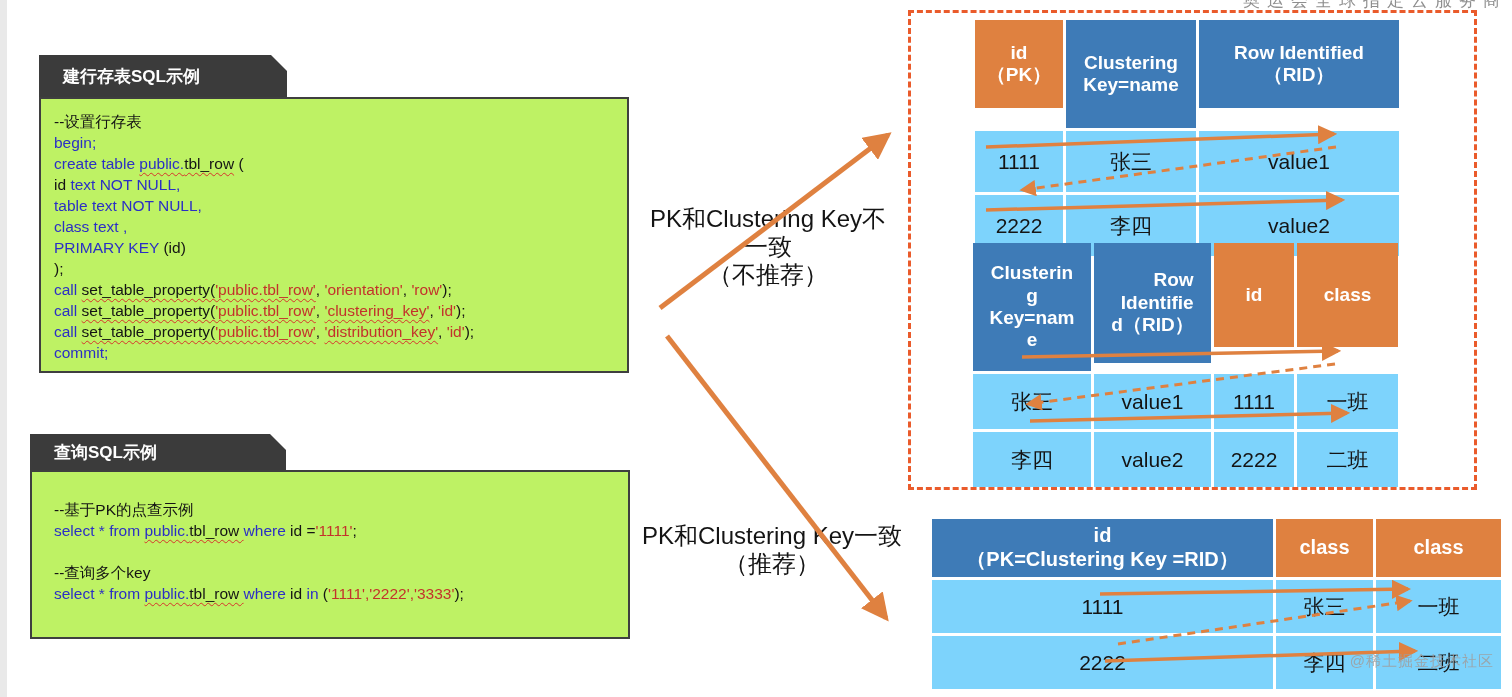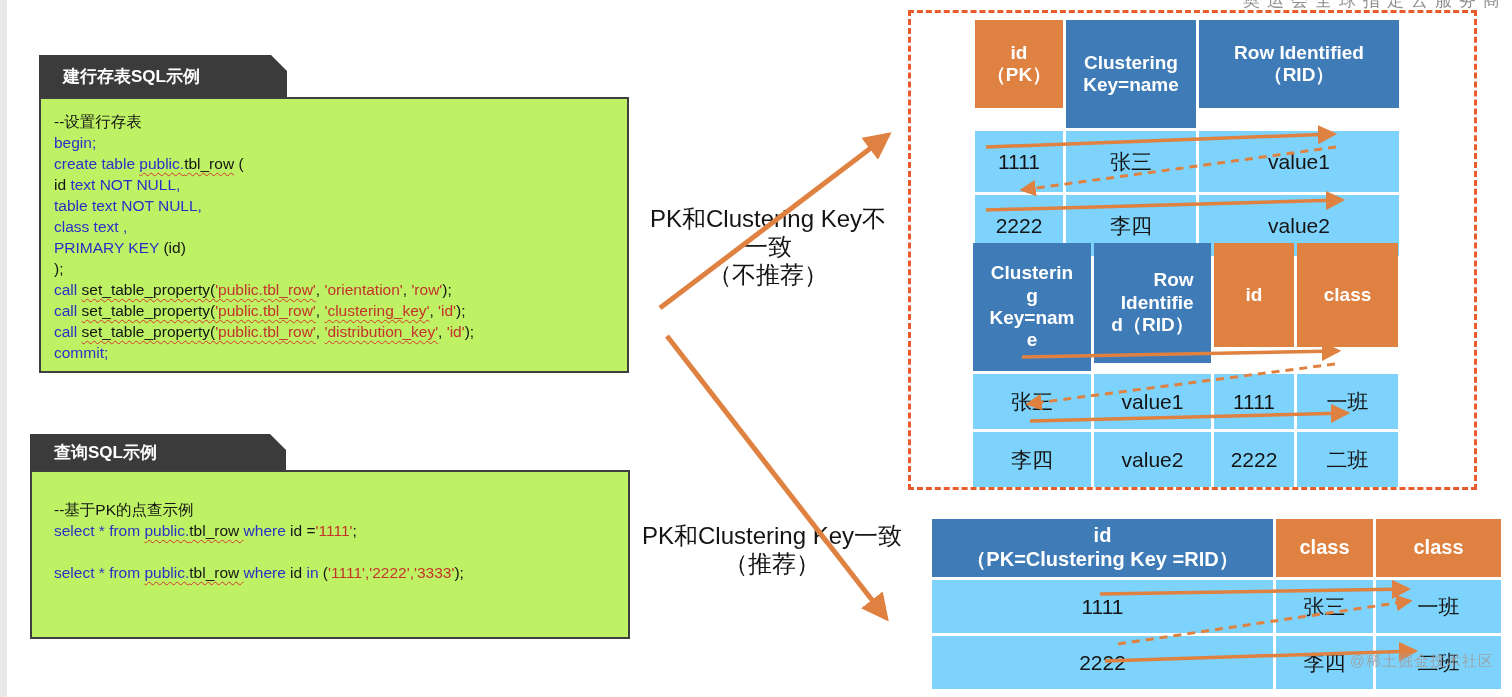--- a/index.html
+++ b/index.html
@@ -103,20 +103,21 @@
 </div>
 
 <div class="code-tab" style="left:30px; top:434px; width:256px; height:36px;">
   <span>查询SQL示例</span>
 </div>
 <div class="code-box" style="left:30px; top:470px; width:600px; height:169px;">
   <div class="code-content" id="code-content-2">
       <div class="cl"><span class="p">--基于PK的点查示例</span></div>
       <div class="cl"><span class="b">select </span><span class="b">* </span><span class="b">from </span><span class="b sq">public.</span><span class="p sq">tbl_row </span><span class="b">where </span><span class="p">id </span><span class="p">=</span><span class="r">'1111'</span><span class="p">;</span></div>
       <div class="cl">&nbsp;</div>
+      <div class="cl"><span class="p">--查询多个key</span></div>
       <div class="cl"><span class="b">select </span><span class="b">* </span><span class="b">from </span><span class="b sq">public.</span><span class="p sq">tbl_row </span><span class="b">where </span><span class="p">id </span><span class="b">in </span><span class="p">(</span><span class="r">'1111','2222','3333'</span><span class="p">);</span></div>
     </div>
 </div>
 
 <div class="mid-label" style="left:600px; top:205px; width:336px;">PK和Clustering Key不
 一致
 （不推荐）</div>
 <div class="mid-label" style="left:604px; top:522px; width:336px;">PK和Clustering Key一致
 （推荐）</div>
 

